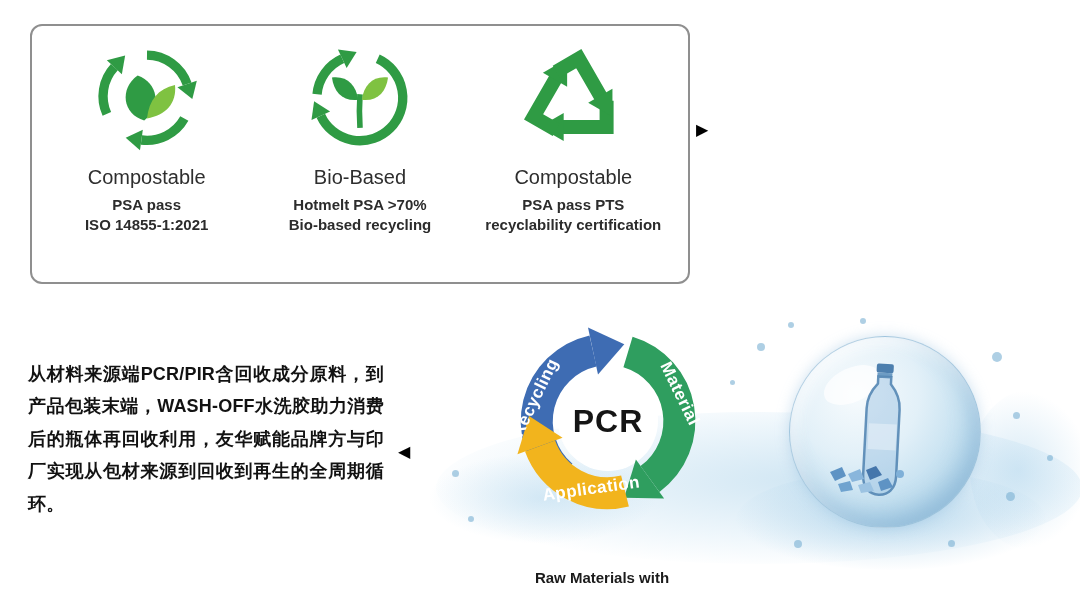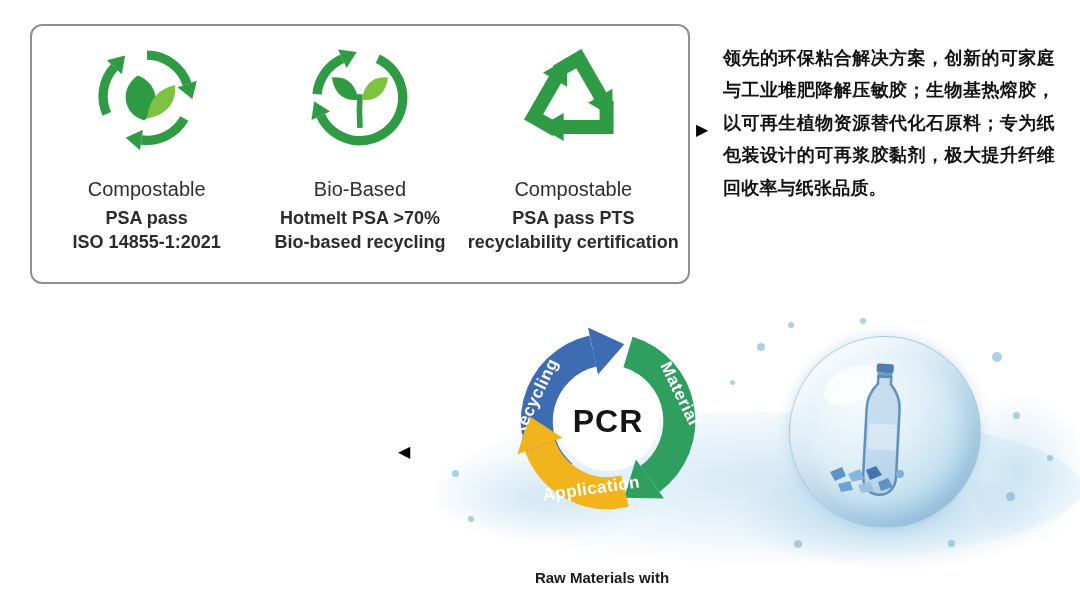--- a/index.html
+++ b/index.html
@@ -6,22 +6,22 @@
   html,body { background:#ffffff; }
   body { font-family:"Liberation Sans","DejaVu Sans",sans-serif; }
   .page { position:relative; width:1080px; height:590px; background:#ffffff; overflow:hidden; }
 
   
   .badge-panel { position:absolute; left:30px; top:24px; width:660px; height:260px;
     border:2px solid #8f8f8f; border-radius:12px; background:#fff;
     display:flex; align-items:flex-start; padding:16px 8px 0; }
   .badge { flex:1; text-align:center; }
   .badge svg { width:112px; height:112px; display:inline-block; }
-  .badge-title { font-size:20px; color:#2e2e2e; margin-top:20px; }
-  .badge-sub { font-size:18px; color:#2c2c2c; font-weight:bold; line-height:1.32; }
+  .badge-title { font-size:20px; color:#2e2e2e; margin-top:8px; }
+  .badge-sub { font-size:15px; color:#2c2c2c; font-weight:bold; line-height:1.32; }
   .badge-sub.first { margin-top:6px; }
 
   
   .marker { position:absolute; color:#000; font-size:16px; line-height:1; }
   #marker-right { left:696px; top:122px; }
   #marker-left  { left:398px; top:444px; }
   .note { position:absolute; font-weight:bold; color:#121212; font-size:18px;
     line-height:1.8; text-align:justify; letter-spacing:0.2px; }
   #note-top    { left:723px; top:42px;  width:332px; }
   #note-bottom { left:28px;  top:358px; width:356px; }
@@ -133,22 +133,22 @@
           </g>
         </g>
       </svg>
       <div class="badge-title">Compostable</div>
       <div class="badge-sub first">PSA pass PTS</div>
       <div class="badge-sub">recyclability certification</div>
     </div>
   </section>
 
   <div class="marker" id="marker-right">▶</div>
-  <p class="note" id="note-top">领先的环保粘合解决方案，创新的可家庭与工业堆肥降解压敏胶；生物基热熔胶，以可再生植物资源替代化石原料；专为纸包装设计的可再浆胶黏剂，极大提升纤维回收率与纸张品质。</p>
-
+
+  <p class="note" id="note-bottom">从材料来源端PCR/PIR含回收成分原料，到产品包装末端，WASH-OFF水洗胶助力消费后的瓶体再回收利用，友华赋能品牌方与印厂实现从包材来源到回收到再生的全周期循环。</p>
   <div class="marker" id="marker-left">◀</div>
 
   <div class="splash" id="splash-main"></div>
   <div class="splash" id="splash-left"></div>
   <div class="splash" id="splash-under"></div>
   <div class="splash" id="splash-right"></div>
 
   <div class="droplet" style="left:757px;top:343px;width:8px;height:8px;"></div>
   <div class="droplet" style="left:788px;top:322px;width:6px;height:6px;"></div>
   <div class="droplet" style="left:860px;top:318px;width:6px;height:6px;"></div>

